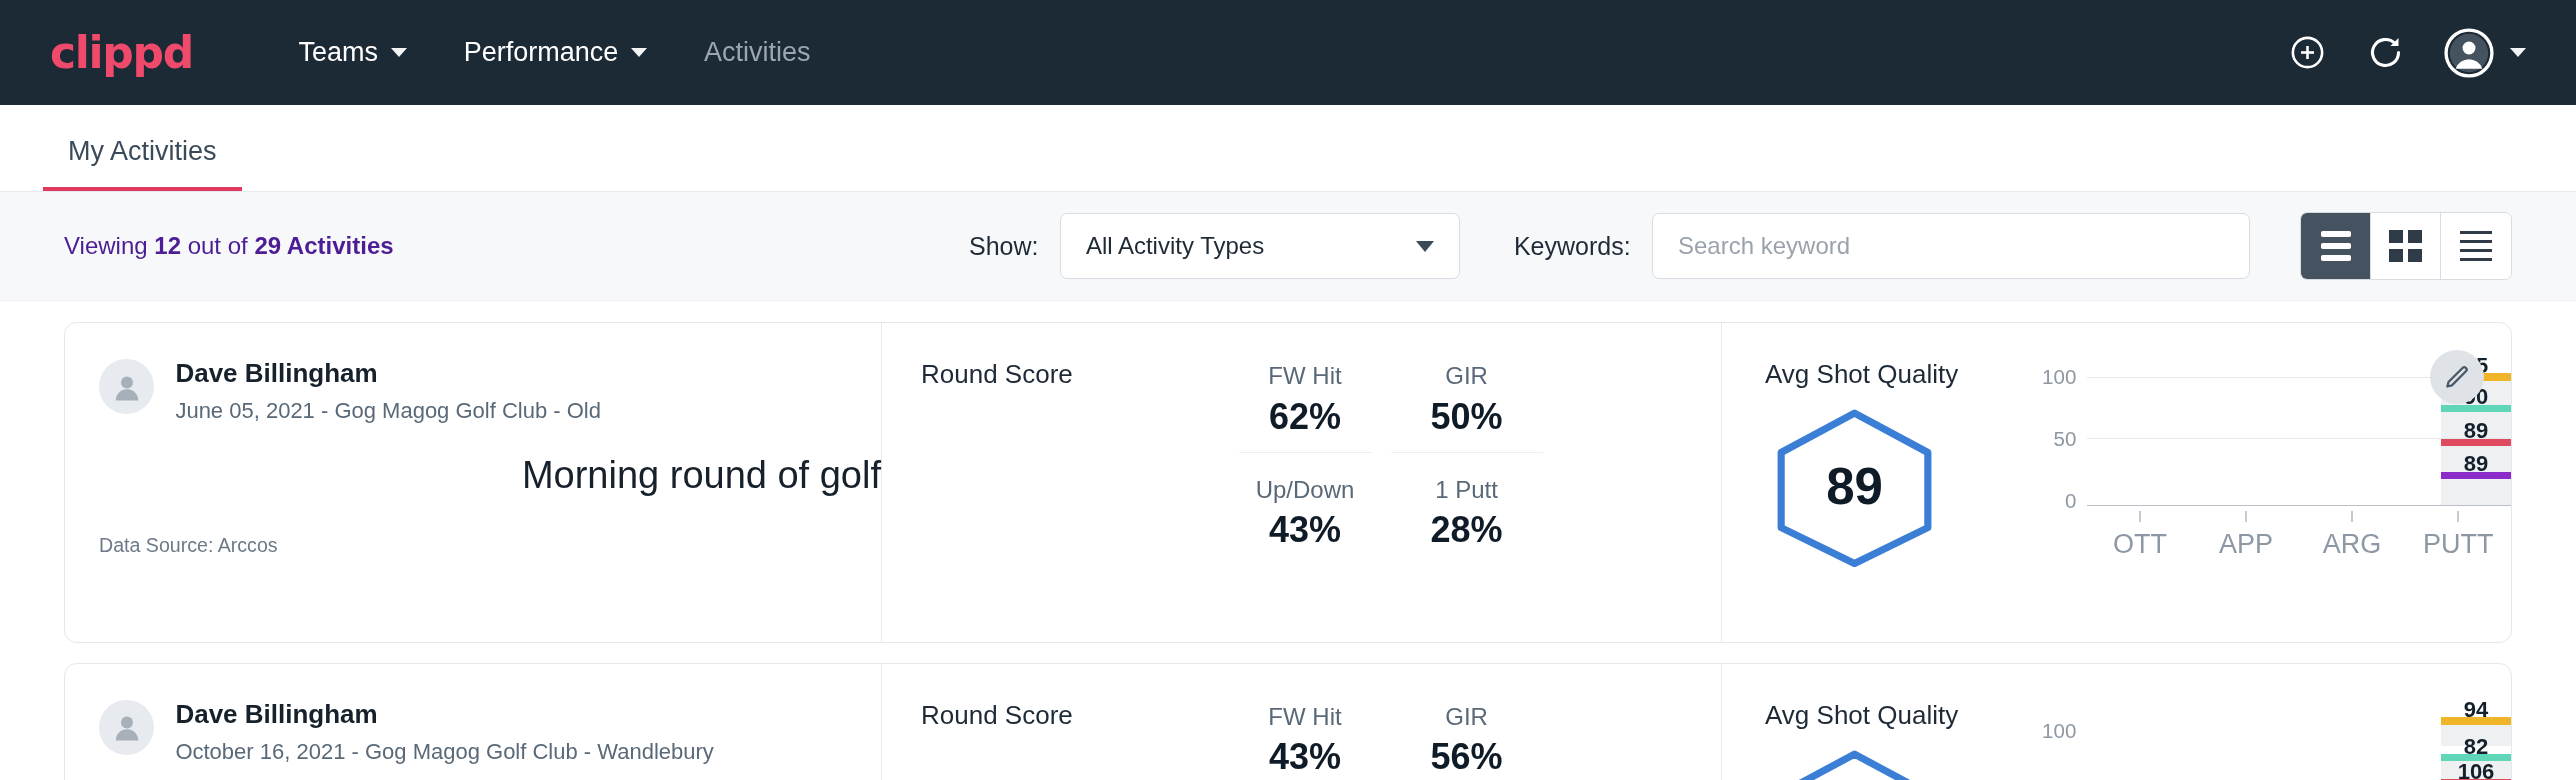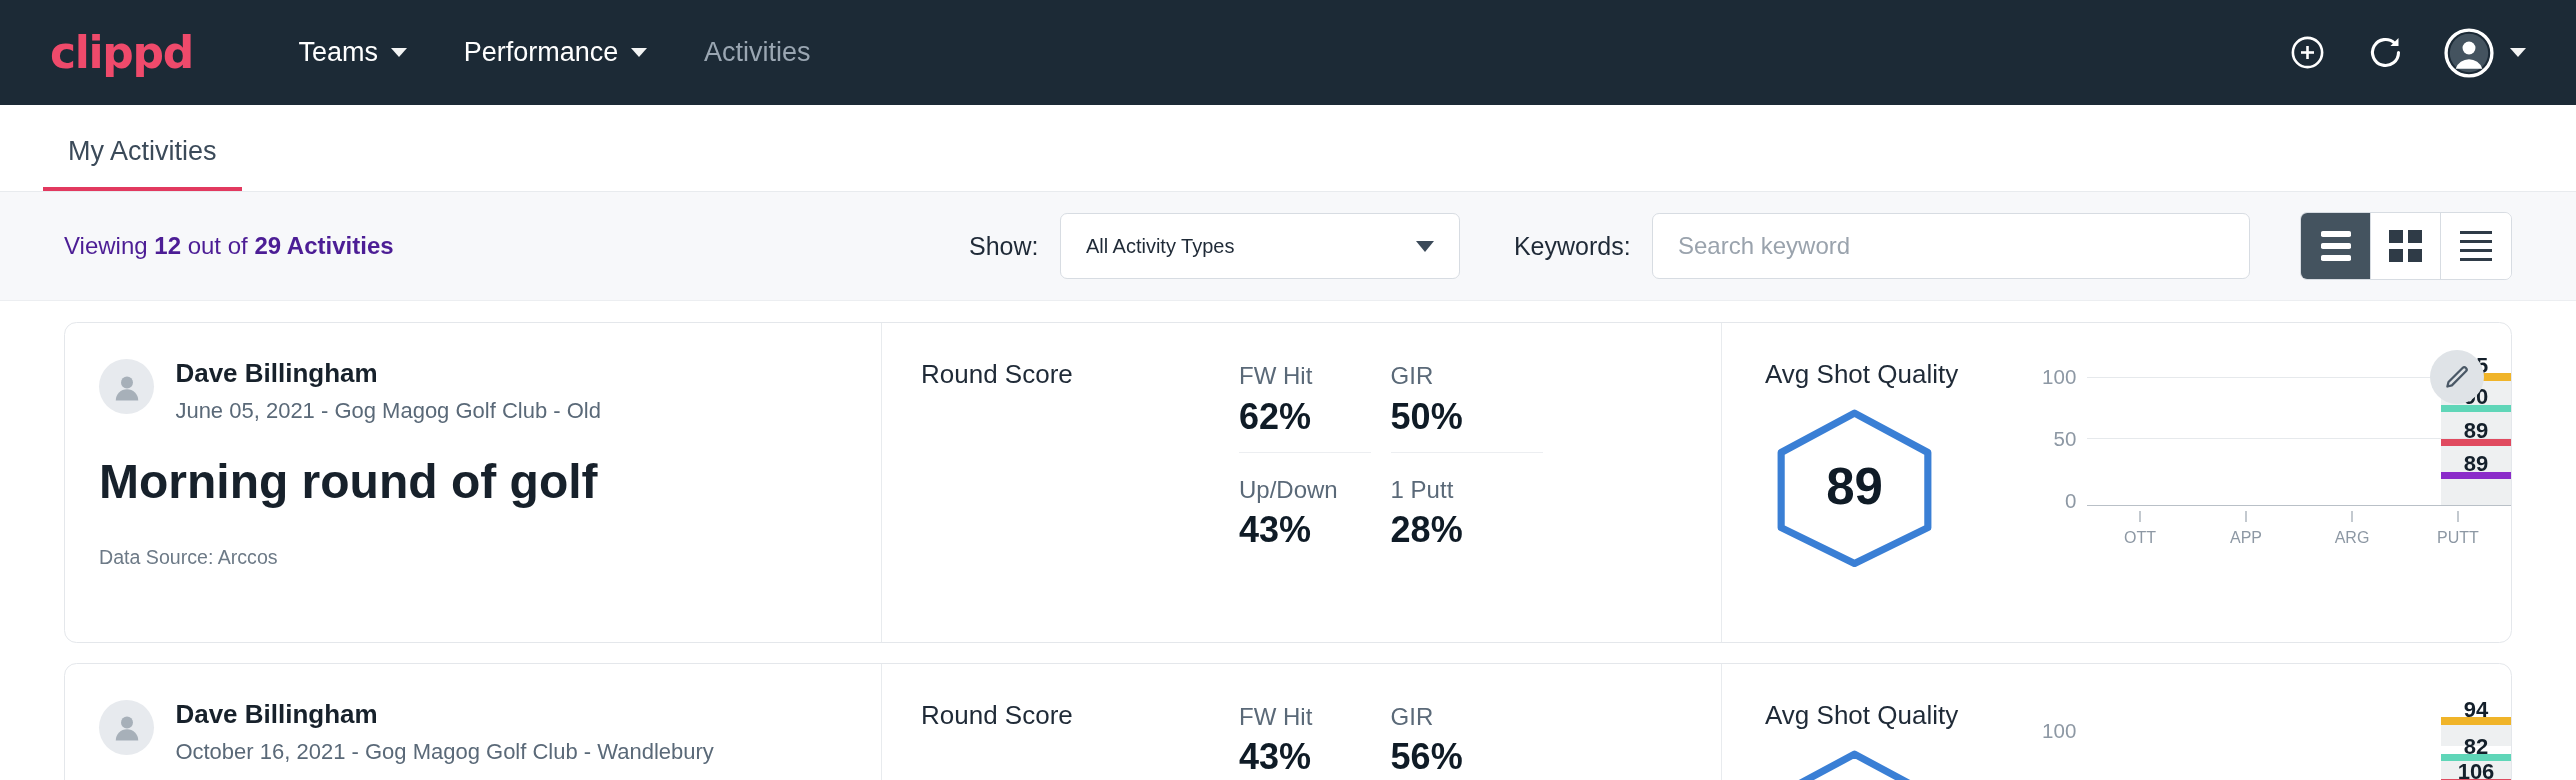--- a/index.html
+++ b/index.html
@@ -81,21 +81,21 @@
   .viewing b { font-weight: 700; }
   .filter-right { margin-left: auto; display: flex; align-items: center; }
   .fl-label { font-size: 25px; color: #1f2a37; margin-right: 21.4px; }
   .select {
     width: 400px; height: 66px;
     background: #fff;
     border: 0.9px solid #d7dce2;
     border-radius: 7.1px;
     display: flex; align-items: center;
     padding: 0 25px;
-    font-size: 20px; color: #1f2a37;
+    font-size: 24px; color: #1f2a37;
     cursor: pointer;
   }
   .select .sel-chev {
     margin-left: auto;
     width: 0; height: 0;
     border-left: 9.8px solid transparent;
     border-right: 9.8px solid transparent;
     border-top: 11.6px solid #3b4a59;
   }
   .kw-label { font-size: 25px; color: #1f2a37; margin: 0 21.4px 0 54px; }
@@ -152,36 +152,36 @@
   .sec-left { width: 817px; padding-left: 34px !important; border-right: 0.9px solid #e8ebee; }
   .who { display: flex; align-items: flex-start; gap: 21.4px; }
   .av {
     width: 55px; height: 55px; border-radius: 50%;
     background: #e7eaee;
     display: flex; align-items: center; justify-content: center;
     flex: none;
   }
   .who-name { font-size: 26px; font-weight: 700; color: #17212b; line-height: 1.15; }
   .who-sub { font-size: 22px; color: #5a6978; margin-top: 9px; }
-  .card-title { font-size: 48px; font-weight: 700; color: #17212b; margin-top: 30px; }
+  .card-title { font-size: 38px; font-weight: 400; color: #17212b; margin-top: 30px; text-align: right; }
   .card-src { font-size: 19.6px; color: #6d7a87; margin-top: 37px; }
 
   .sec-score { width: 357px; padding-left: 39px !important; }
   .blk-label { font-size: 26px; color: #1f2a37; }
   .score-row { display: flex; align-items: flex-end; margin-top: 7.1px; }
   .score-num { font-size: 96px; font-weight: 700; color: #0f1b26; line-height: .95; letter-spacing: -2.7px; }
   .score-badge {
     background: #5b6876; color: #fff;
     font-size: 23px; font-weight: 700;
     padding: 5.4px 14.3px; border-radius: 6.2px;
     align-self: flex-start; margin-left: 9px; margin-top: 16px;
   }
   .score-holes { font-size: 24px; color: #1f2a37; margin-left: 14.3px; margin-bottom: 12.5px; }
 
-  .sec-stats { width: 482px; padding-top: 39px !important; }
+  .sec-stats { width: 482px; padding-top: 39px !important; text-align: center; }
   .stats-grid { display: grid; grid-template-columns: 132px 152px; column-gap: 19.6px; }
   .stat { padding-bottom: 14.3px; }
   .stat.bordered { border-bottom: 1.8px solid #eceef1; margin-bottom: 23px; }
   .stat-l { font-size: 24px; color: #5a6978; }
   .stat-v { font-size: 36px; font-weight: 700; color: #0f1b26; margin-top: 5.4px; }
 
   .sec-quality { flex: 1; padding-left: 43px !important; border-left: 0.9px solid #e8ebee; display: flex; }
   .q-left { width: 268px; }
   .hexwrap { margin-top: 16px; position: relative; width: 179px; height: 161px; }
   .hexnum {
@@ -205,21 +205,21 @@
   .bar-col { width: 70px; position: relative; height: 100%; display: flex; flex-direction: column; justify-content: flex-end; }
   .bar-val {
     position: absolute; width: 100%; text-align: center;
     font-size: 22px; font-weight: 700; color: #14202b;
   }
   .bar-body { width: 100%; background: #eef0f1; }
   .bar-cap { width: 100%; height: 7.1px; }
   .xaxis { display: flex; justify-content: space-around; margin-left: 54px; padding-top: 5.4px; }
   .xtick { width: 70px; text-align: center; }
   .xtick .tickmark { width: 1.8px; height: 10.7px; background: #c3c9cf; margin: 0 auto 7.1px auto; }
-  .xtick .xlab { font-size: 16px; color: #8d98a4; }
+  .xtick .xlab { font-size: 27px; color: #8d98a4; }
 
   .edit-btn {
     position: absolute; top: 27px; right: 27px;
     width: 54px; height: 54px; border-radius: 50%;
     background: #dfe3e7;
     display: flex; align-items: center; justify-content: center;
     cursor: pointer;
   }
 </style>
 </head>

